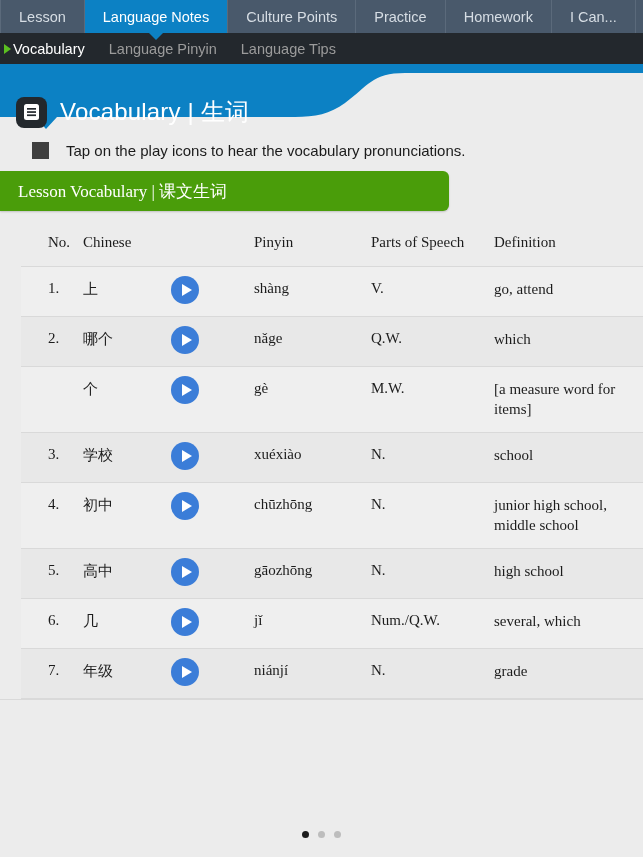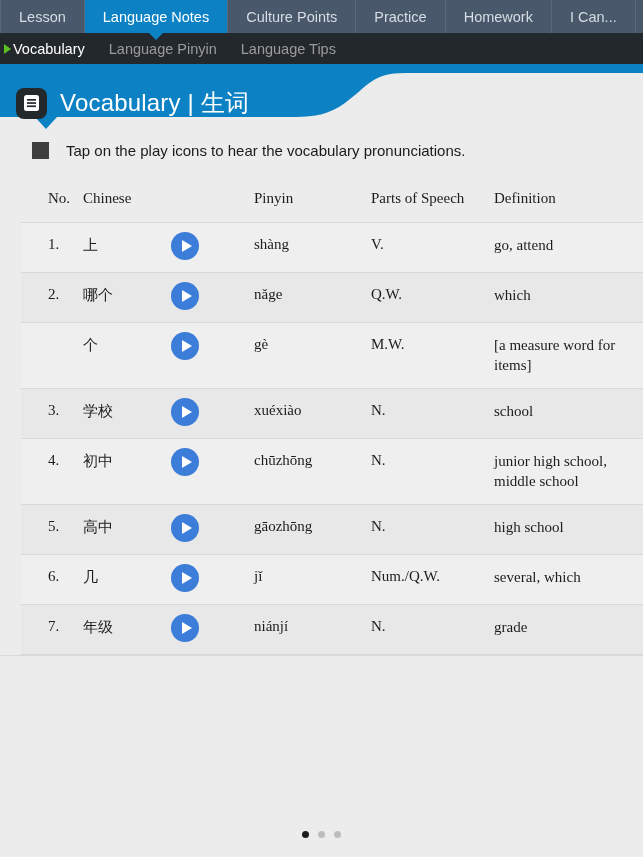--- a/index.html
+++ b/index.html
@@ -85,21 +85,21 @@
   }
 
   
   .banner-wrap {
     position: relative;
     height: 66px;
   }
   .banner-svg { display: block; width: 643px; height: 66px; }
   .banner-content {
     position: absolute;
-    top: 8px; left: 0;
+    top: 17px; left: 0;
     height: 56px;
     display: flex;
     align-items: center;
     padding-left: 16px;
   }
   .doc-icon {
     width: 31px; height: 31px;
     border-radius: 8px;
     background: #23282d;
     display: flex;
@@ -272,20 +272,23 @@
       </span>
       <span class="banner-title">Vocabulary | 生词</span>
     </div>
   </div>
 
   <div class="instruction">
     <span class="square-bullet"></span>
     <span class="instruction-text">Tap on the play icons to hear the vocabulary pronunciations.</span>
   </div>
 
+  <div class="green-banner">
+    <span class="green-banner-text">Lesson Vocabulary | 课文生词</span>
+  </div>
 
   <div class="vtable" id="vtable">
       <div class="vrow header">
         <div class="c-no">No.</div>
         <div class="c-chinese">Chinese</div>
         <div class="c-play"></div>
         <div class="c-pinyin">Pinyin</div>
         <div class="c-pos">Parts of Speech</div>
         <div class="c-def">Definition</div>
       </div>

